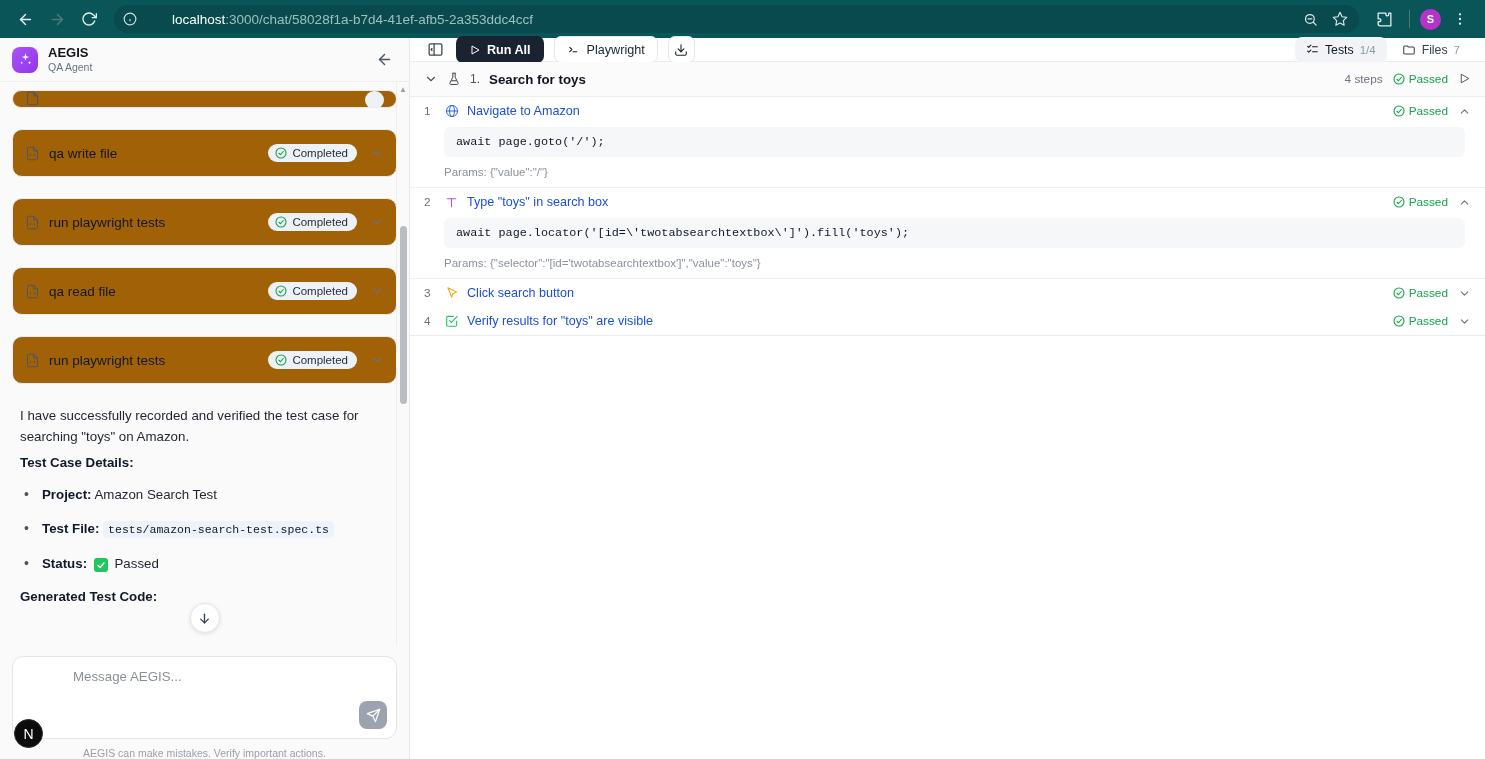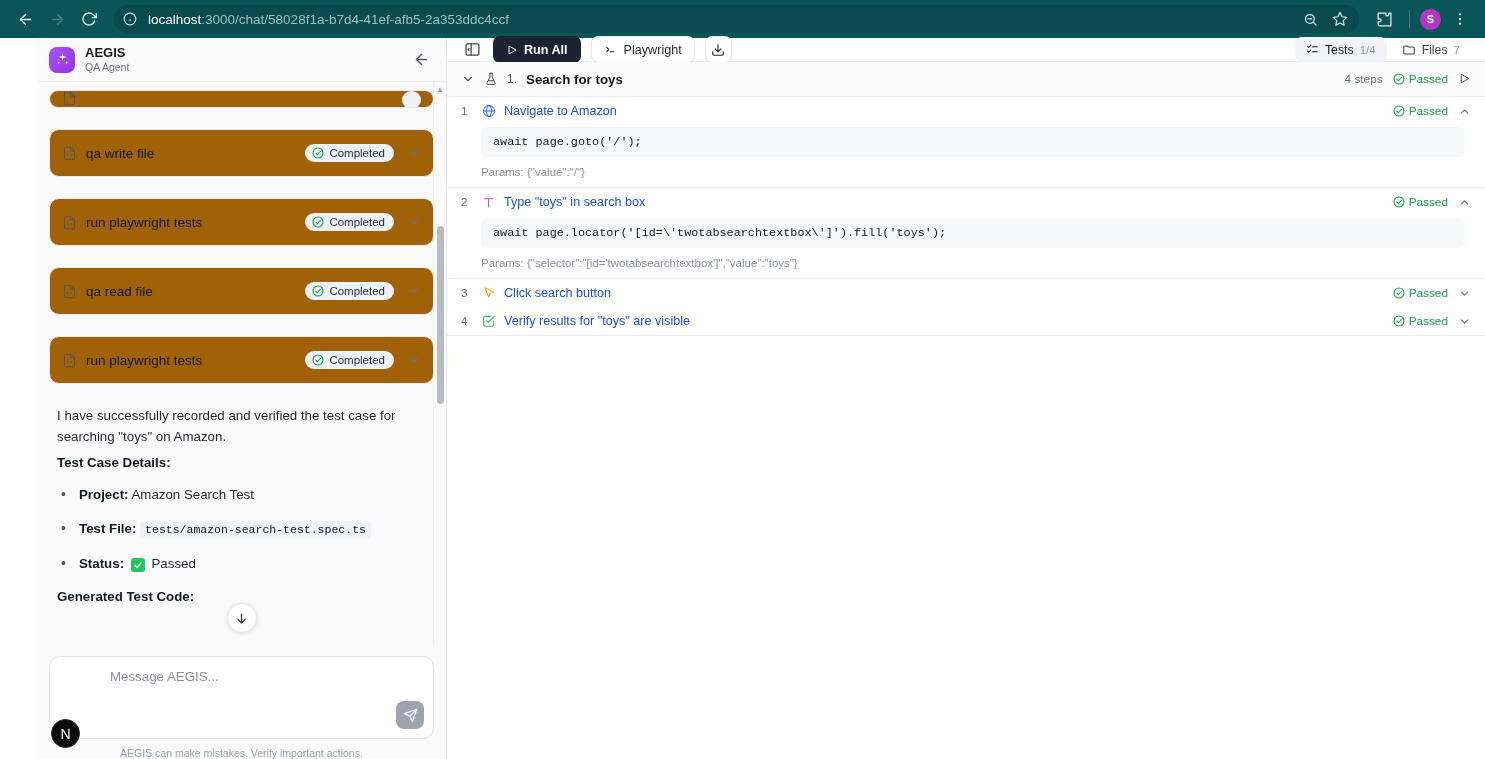--- a/index.html
+++ b/index.html
@@ -29,36 +29,36 @@
   }
   .omni-info {
     width: 20px; height: 20px; border-radius: 50%;
     display: flex; align-items: center; justify-content: center;
     color: #cfe0e1; flex: none;
   }
   .omni-url {
     font-size: 13.5px; color: #9cc0c2; white-space: nowrap;
     overflow: hidden; text-overflow: ellipsis;
   }
-  .omni-url b { color: #ffffff; font-weight: 400; }
+  .omni-url b { color: #ffffff; font-weight: 400; margin-left: 24px; }
   .omni-actions { margin-left: auto; display: flex; align-items: center; gap: 4px; flex: none; }
   .omni-icon {
     width: 26px; height: 26px; border-radius: 50%;
     display: flex; align-items: center; justify-content: center; color: #d7e5e6;
   }
   .chrome-right { display: flex; align-items: center; gap: 4px; flex: none; }
   .chrome-divider { width: 1px; height: 18px; background: #47787a; margin: 0 6px; }
   .avatar-chip {
     width: 21px; height: 21px; border-radius: 50%;
     background: #b533c9; color: #fff; font-size: 11px; font-weight: bold;
     display: flex; align-items: center; justify-content: center;
   }
 
   
-  .app { display: flex; height: 721px; padding-left: 37px; }
+  .app { display: flex; height: 721px; }
 
   
   .sidebar {
     width: 410px; flex: none; border-right: 1px solid #e6e8eb;
     display: flex; flex-direction: column; background: #fafafa;
     position: relative;
   }
   .side-header {
     height: 44px; flex: none; display: flex; align-items: center;
     padding: 0 12px; gap: 10px; background: #fafafa;

